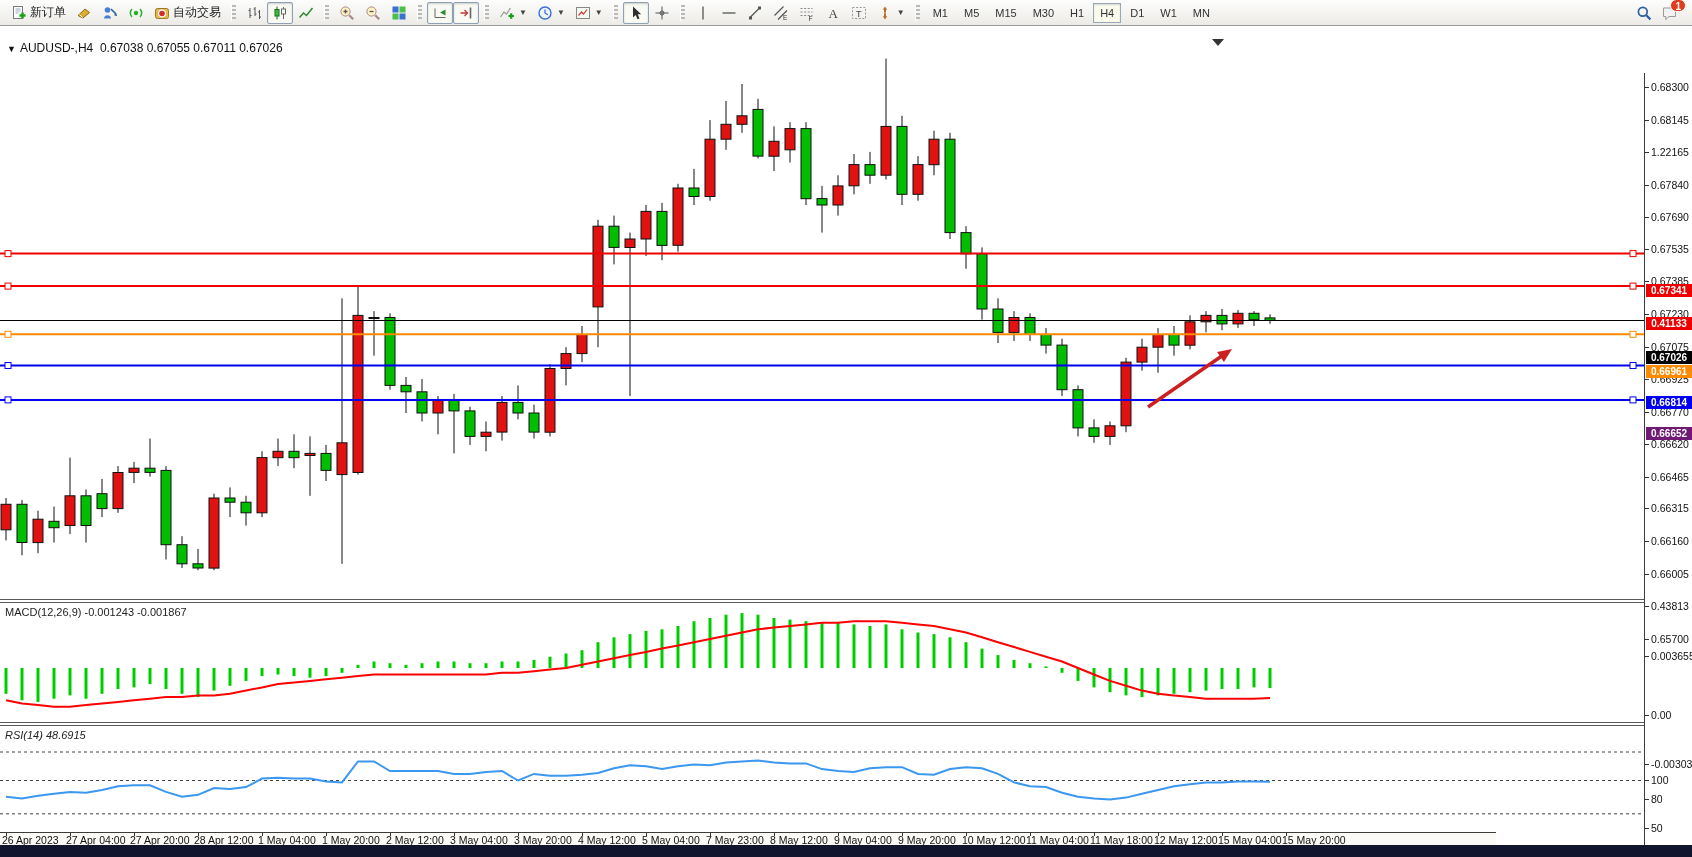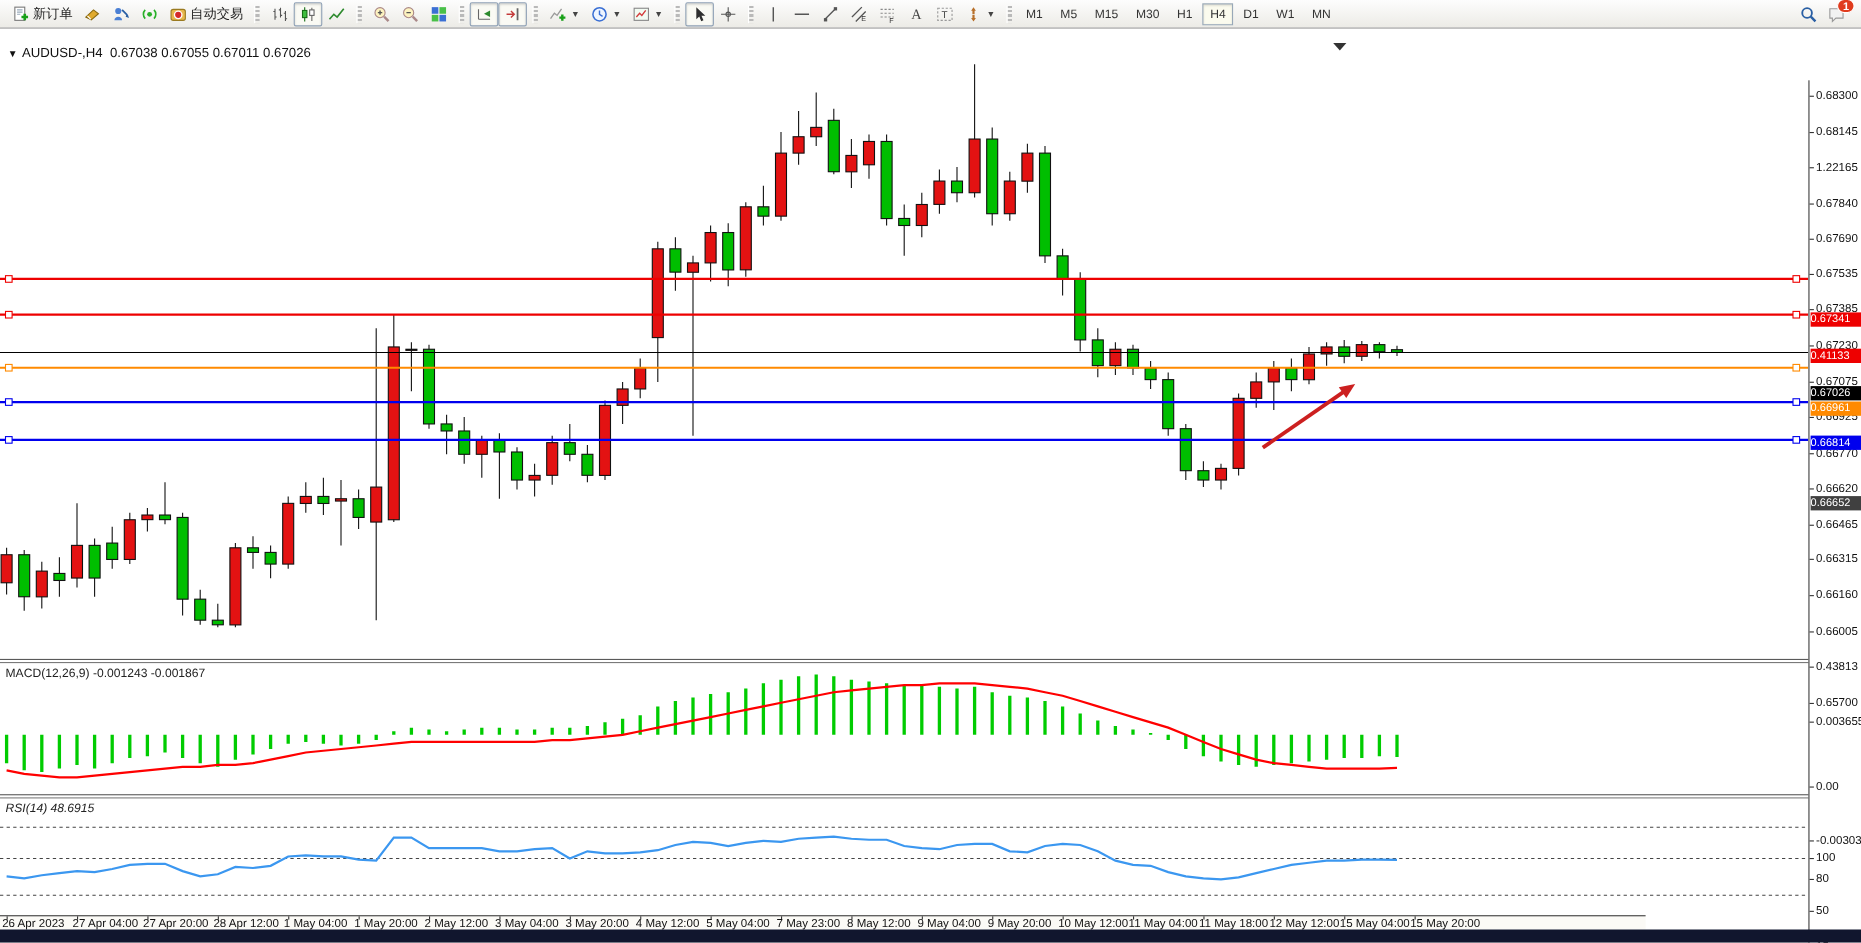--- a/index.html
+++ b/index.html
@@ -41,21 +41,21 @@
   .chart-header .carr { font-size:9px; margin-right:4px; color:#111; }
   .panel-label { position:absolute; left:5px; top:3px; font-size:11px; color:#222; white-space:nowrap; }
 
   
   #axisCol { position:absolute; left:1644px; top:26px; width:72px; height:806px;
     background:#fff; border-left:1px solid #3c3c3c;margin-top:47px; }
   .tick { position:absolute; left:0; height:12px; }
   .tick .dash { position:absolute; left:0; top:6px; width:4px; height:1px; background:#333; }
   .tick .tl { position:absolute; left:6px; top:0; font-size:10.5px; color:#111; white-space:nowrap; }
   .ptag { position:absolute; left:1px; width:46px; height:13px; line-height:13px;
-    font-size:10px; font-weight:normal; color:#fff; }
+    text-align:center; font-size:10px; font-weight:bold; color:#fff; }
 
   
   #dateAxis { position:absolute; left:0; top:832px; width:1496px; height:13px;
     background:#fbfaf6; border-top:1px solid #3c3c3c; }
   .dlabel { position:absolute; top:1px; font-size:10.5px; color:#111; white-space:nowrap; }
   .dtick { position:absolute; top:0; width:1px; height:3px; background:#333; }
 
   .bottom-bar { position:absolute; left:0; top:845px; width:1692px; height:12px; background:#11162e; }
 
   svg { display:block; }
@@ -687,21 +687,21 @@
         <span class="tl">15</span>
       </div>
       <div class="tick" style="top:796.0px">
         <span class="dash"></span>
         <span class="tl">0</span>
       </div>
       <div class="ptag" style="top:211.1px;background:#EE0000">0.67341</div>
       <div class="ptag" style="top:243.6px;background:#EE0000">0.41133</div>
       <div class="ptag" style="top:291.8px;background:#FF8A00">0.66961</div>
       <div class="ptag" style="top:323.0px;background:#0000EE">0.66814</div>
-      <div class="ptag" style="top:378px;background:#404040">0.66652</div>
+      <div class="ptag" style="top:354px;background:#701a75">0.66652</div>
       <div class="ptag" style="top:278.0px;background:#000">0.67026</div>
     </div>
 <div id="dateAxis">
       <div class="dtick" style="left:6px"></div>
       <div class="dlabel" style="left:2px">26 Apr 2023</div>
       <div class="dtick" style="left:70px"></div>
       <div class="dlabel" style="left:66px">27 Apr 04:00</div>
       <div class="dtick" style="left:134px"></div>
       <div class="dlabel" style="left:130px">27 Apr 20:00</div>
       <div class="dtick" style="left:198px"></div>

